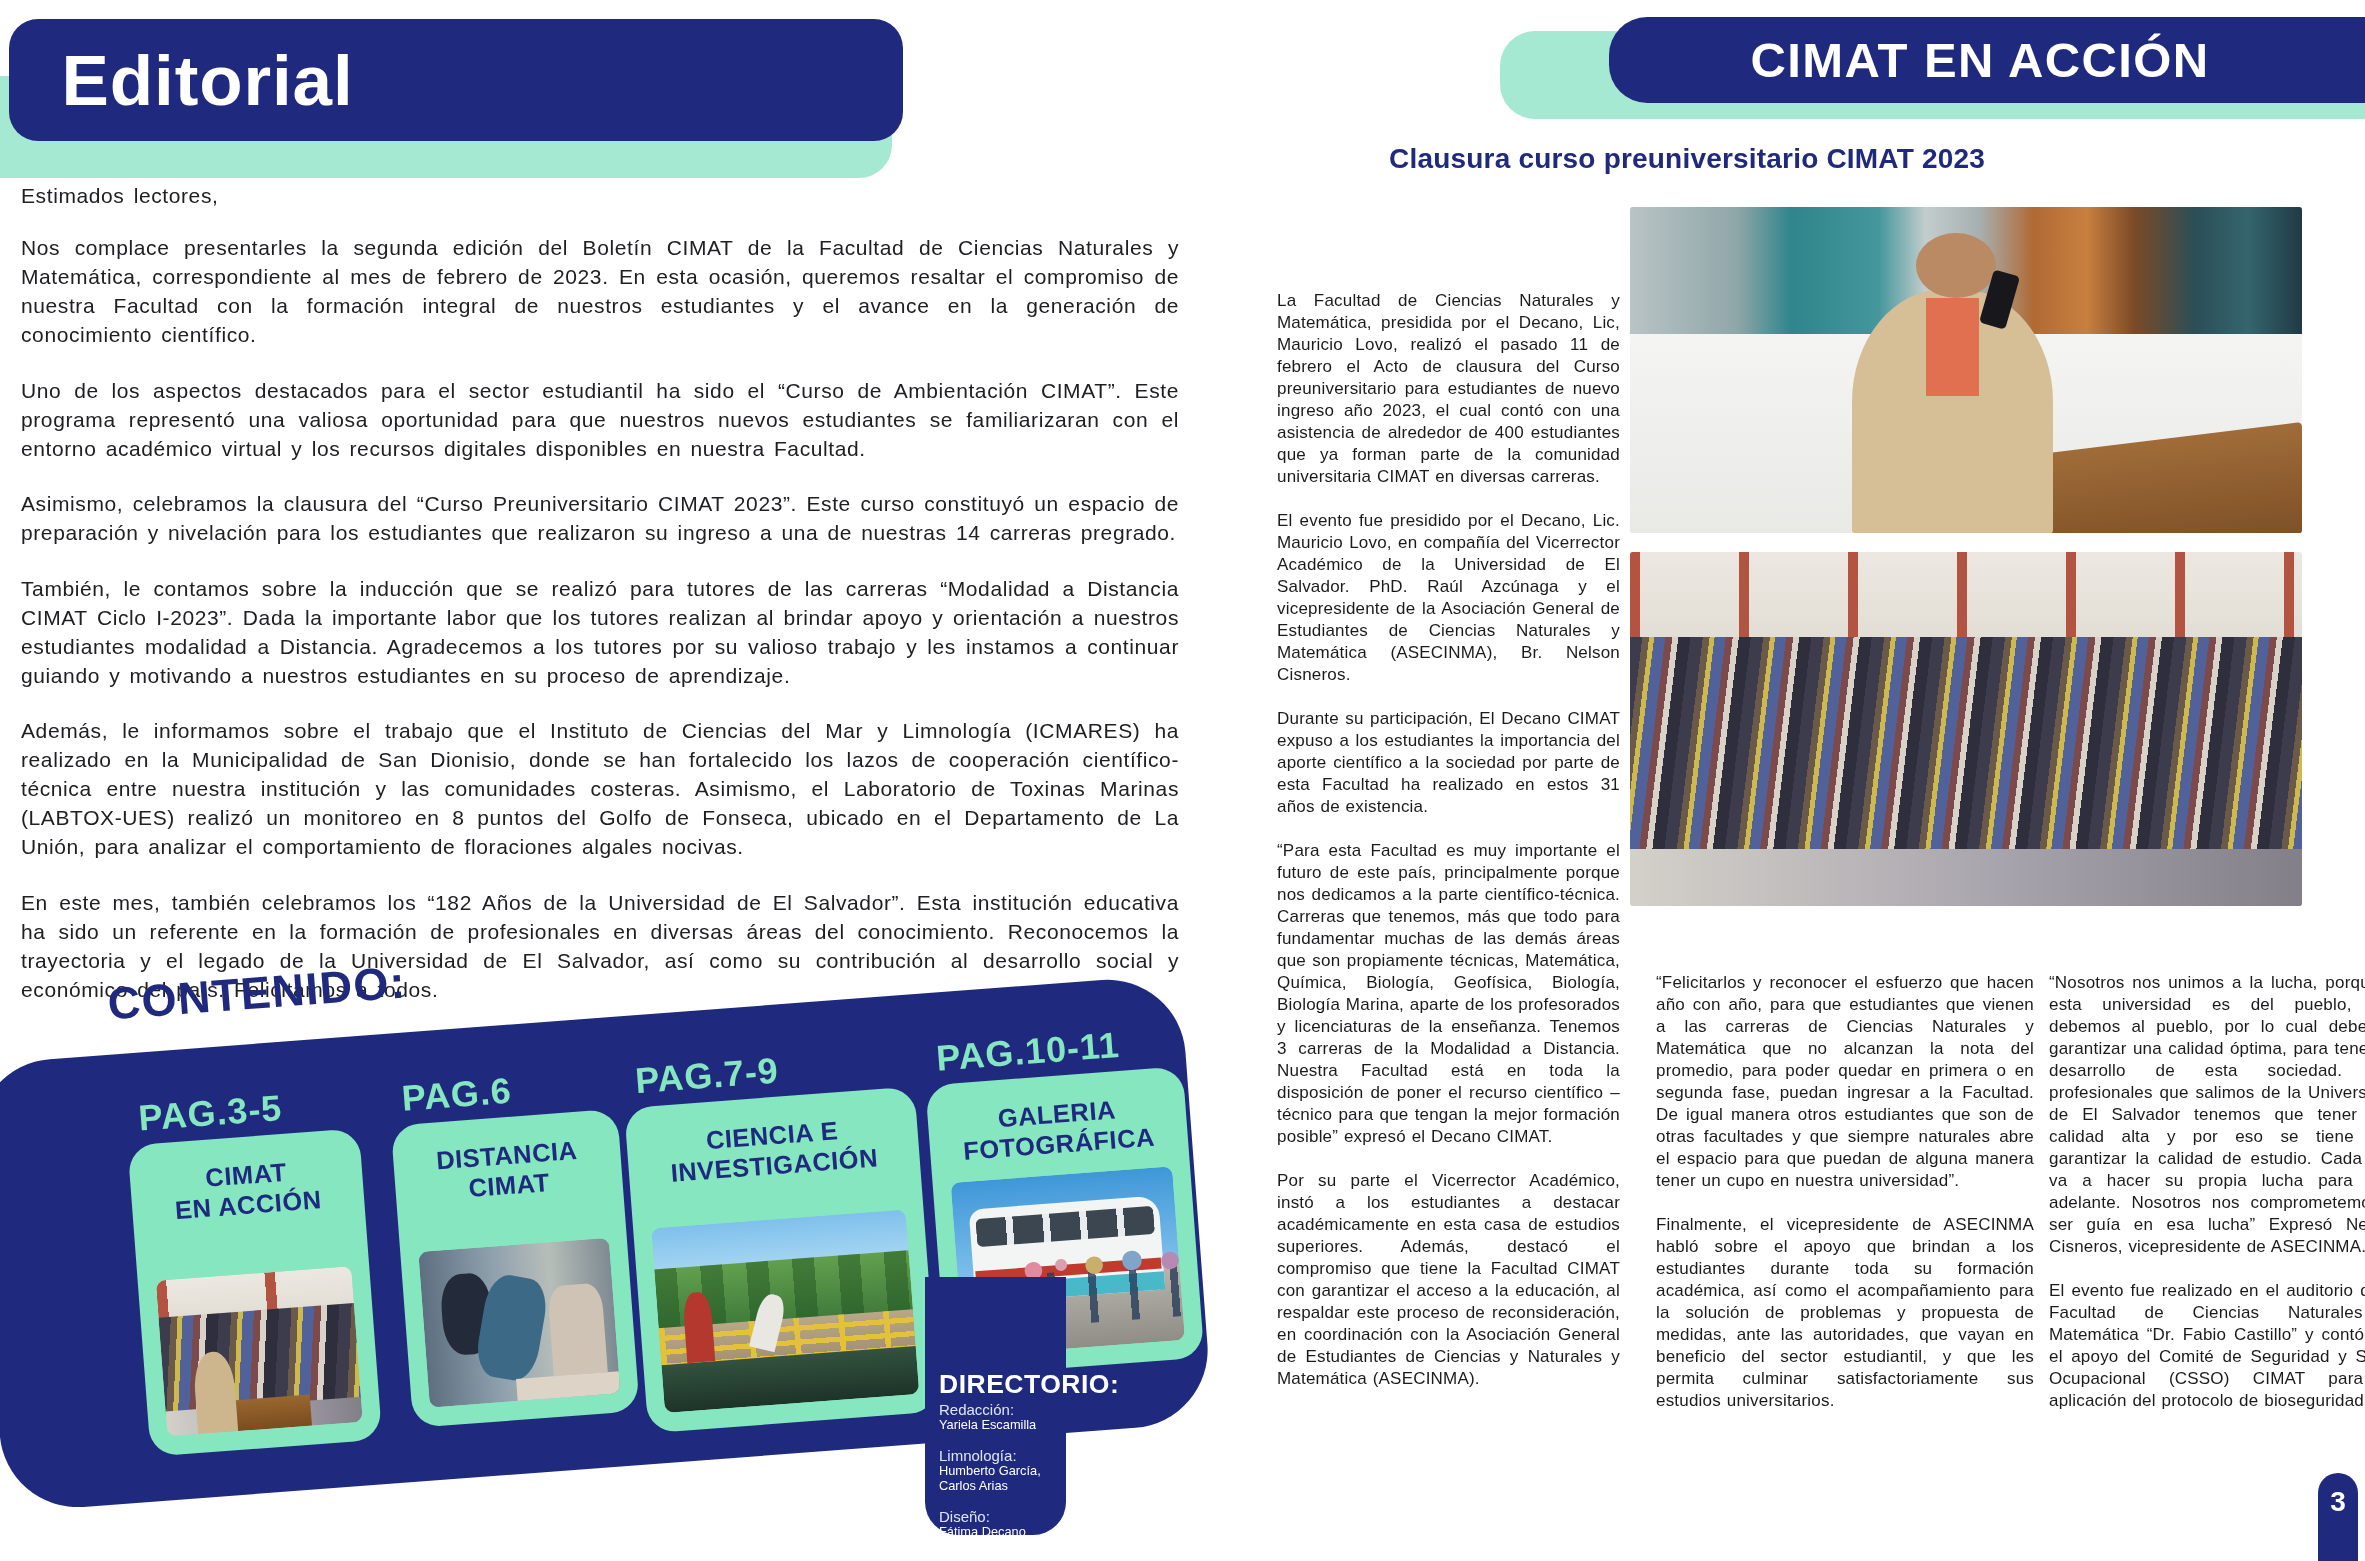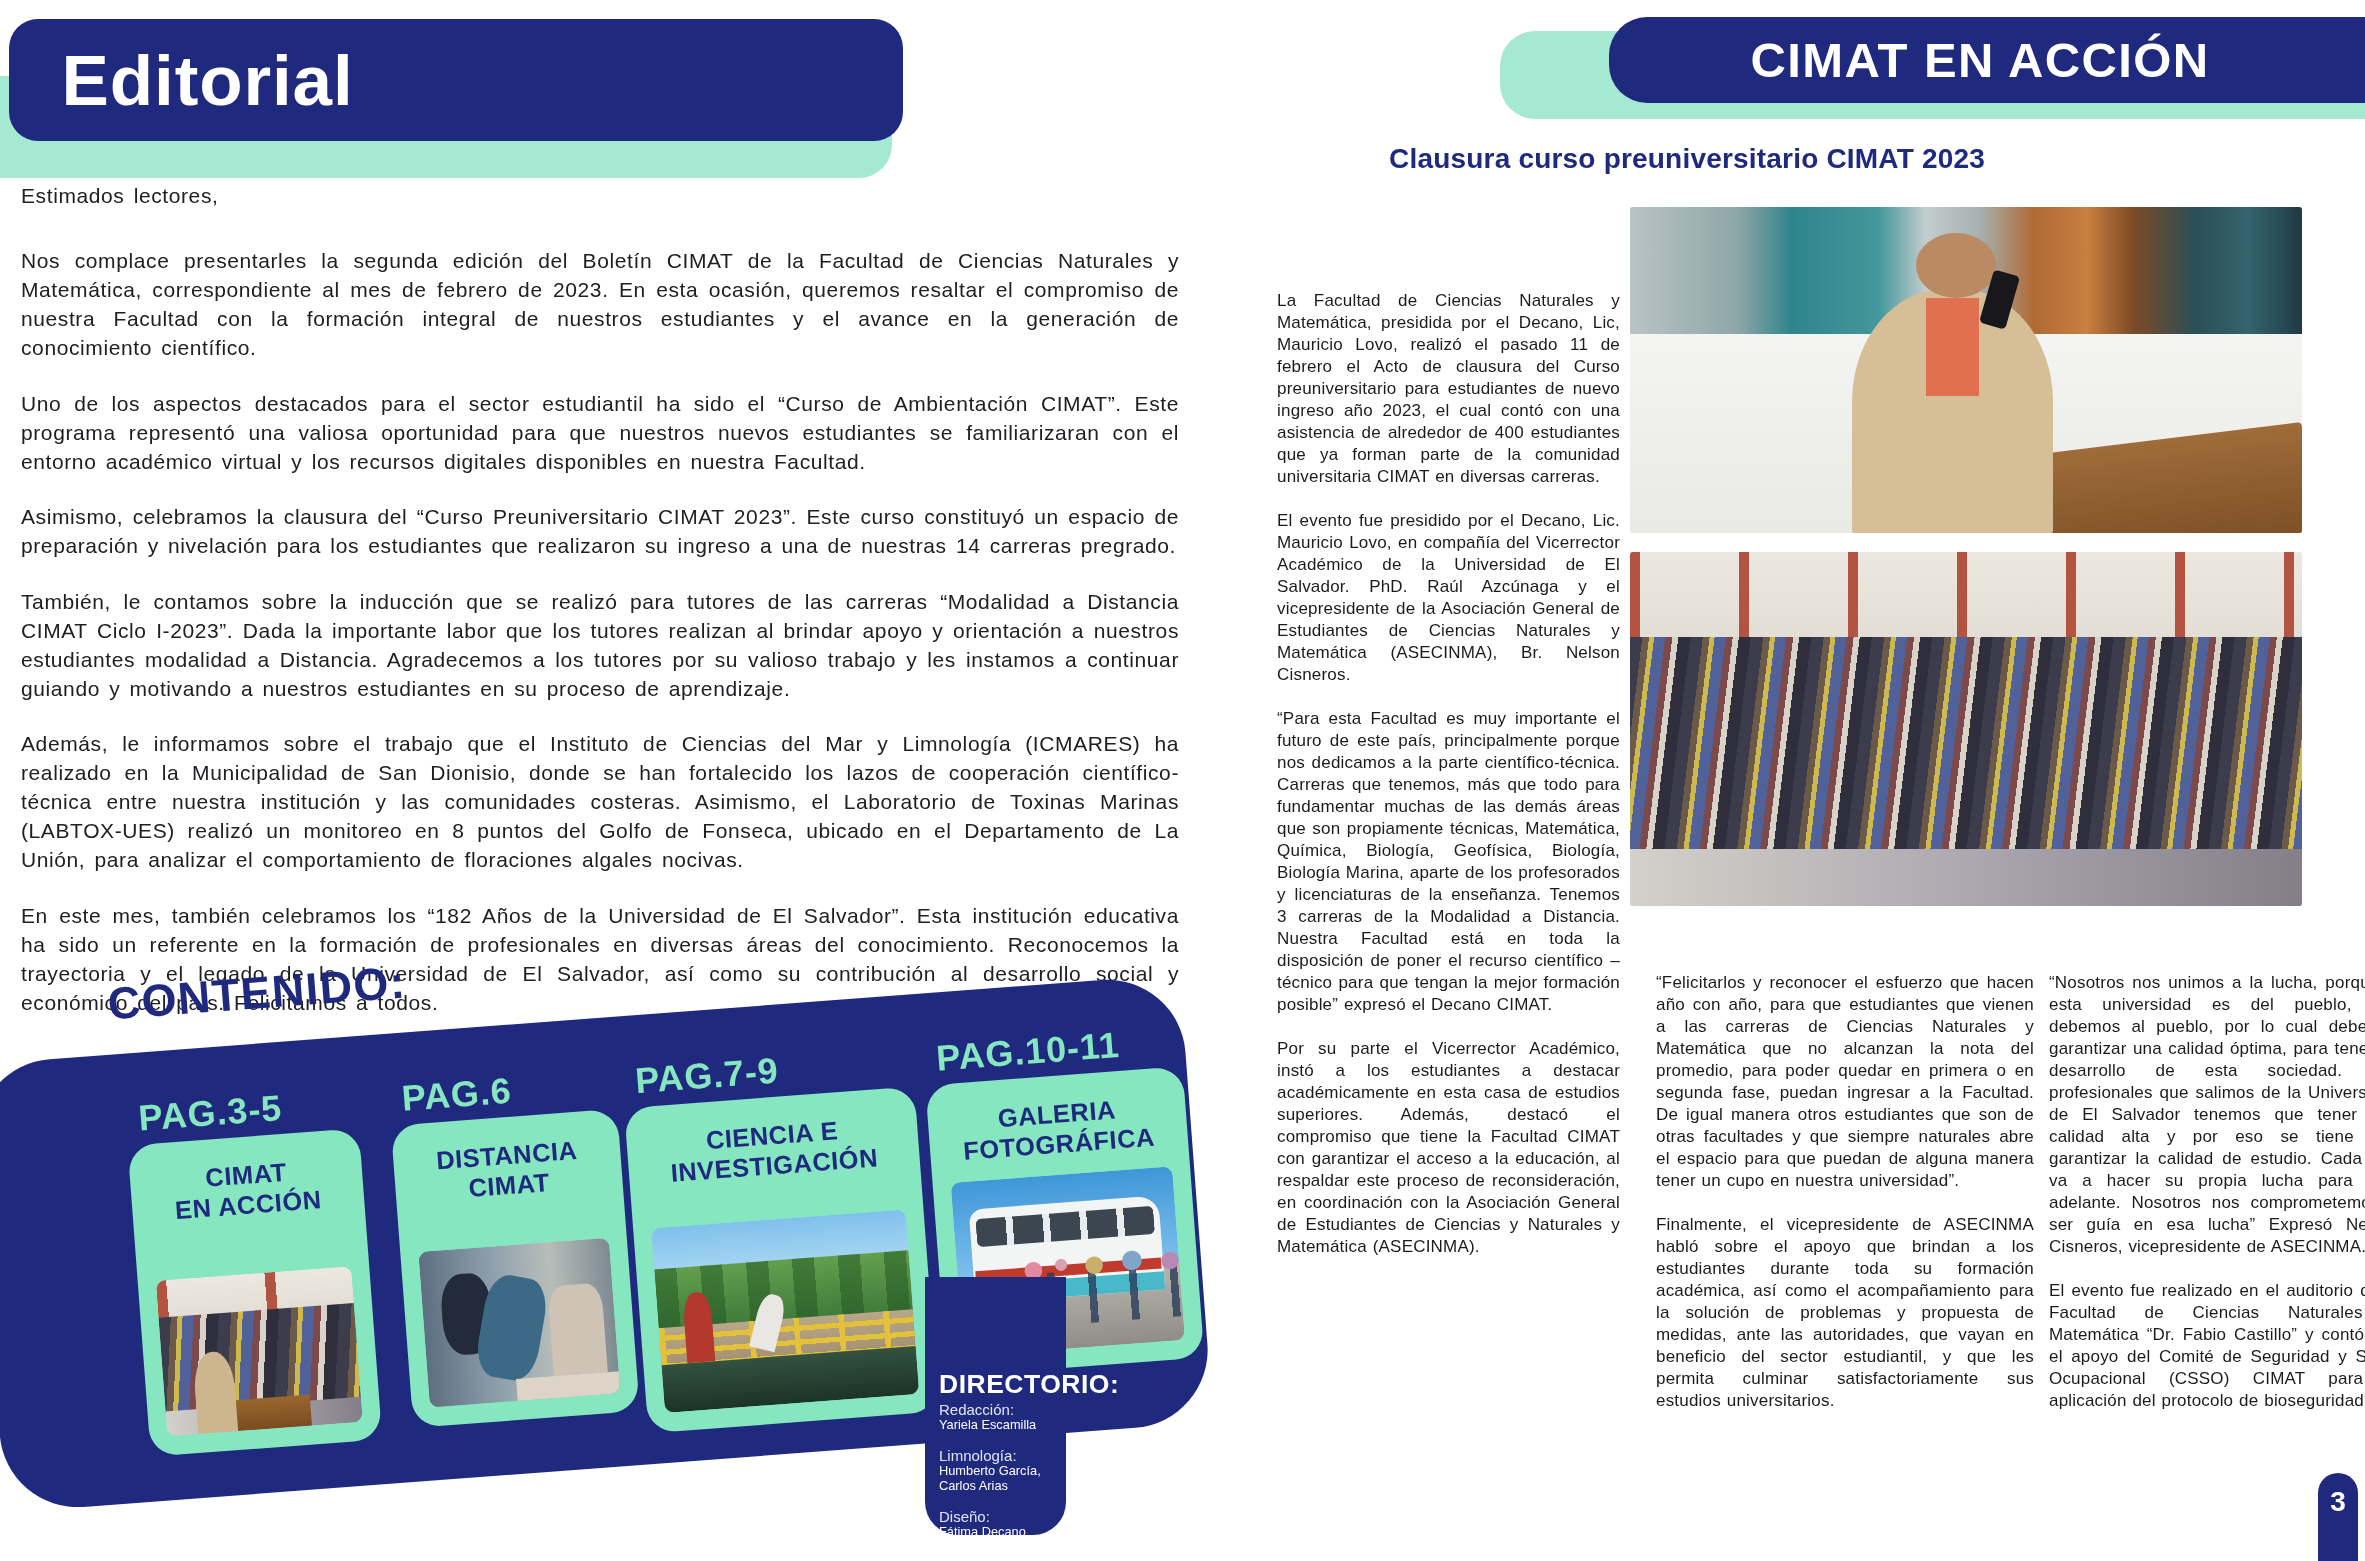--- a/index.html
+++ b/index.html
@@ -9,21 +9,21 @@
   
   .ed-teal { position:absolute; left:0; top:76px; width:892px; height:102px;
              background:#A6E9D2; border-radius:0 33px 33px 0; }
   .ed-blue { position:absolute; left:8.5px; top:19px; width:894px; height:122px;
              background:#1F2A7E; border-radius:29px; display:flex; align-items:center; }
   .ed-title { color:#fff; font-size:71px; font-weight:700; letter-spacing:0.9px; padding-left:53px; }
 
   .ed-body { position:absolute; left:21px; top:181px; width:1158px; color:#202024; }
   .ed-body p { font-size:21px; line-height:29px; text-align:justify; letter-spacing:0.6px;
                word-spacing:2.8px; margin-bottom:26.5px; }
-  .ed-body p:first-child { margin-bottom:36px; }
+  .ed-body p:first-child { margin-bottom:23px; }
 
   
   .contents-rot { position:absolute; left:-28px; top:1065px; width:1211px; height:454px;
                   transform:rotate(-4.3deg); transform-origin:0 0; }
   .blob { position:absolute; left:0; top:0; width:1211px; height:449px;
           background:#1F2A7E; border-radius:78px; }
   .contents-heading { position:absolute; left:140px; top:-76px; color:#1F2A7E;
           font-size:45px; font-weight:700; letter-spacing:1.4px; white-space:nowrap; }
 
   .card { position:absolute; }
@@ -281,20 +281,21 @@
       <div class="scene sc-aud">
           <i class="wall"></i>
           <i class="crowd"></i>
           <i class="floor"></i>
         </div>
     </div>
 
     <div class="rcol col1">
       <p>La Facultad de Ciencias Naturales y Matemática, presidida por el Decano, Lic, Mauricio Lovo, realizó el pasado 11 de febrero el Acto de clausura del Curso preuniversitario para estudiantes de nuevo ingreso año 2023, el cual contó con una asistencia de alrededor de 400 estudiantes que ya forman parte de la comunidad universitaria CIMAT en diversas carreras.</p>
       <p>El evento fue presidido por el Decano, Lic. Mauricio Lovo, en compañía del Vicerrector Académico de la Universidad de El Salvador. PhD. Raúl Azcúnaga y el vicepresidente de la Asociación General de Estudiantes de Ciencias Naturales y Matemática (ASECINMA), Br. Nelson Cisneros.</p>
+      <p>Durante su participación, El Decano CIMAT expuso a los estudiantes la importancia del aporte científico a la sociedad por parte de esta Facultad ha realizado en estos 31 años de existencia.</p>
       <p>“Para esta Facultad es muy importante el futuro de este país, principalmente porque nos dedicamos a la parte científico-técnica. Carreras que tenemos, más que todo para fundamentar muchas de las demás áreas que son propiamente técnicas, Matemática, Química, Biología, Geofísica, Biología, Biología Marina, aparte de los profesorados y licenciaturas de la enseñanza. Tenemos 3 carreras de la Modalidad a Distancia. Nuestra Facultad está en toda la disposición de poner el recurso científico – técnico para que tengan la mejor formación posible” expresó el Decano CIMAT.</p>
       <p>Por su parte el Vicerrector Académico, instó a los estudiantes a destacar académicamente en esta casa de estudios superiores. Además, destacó el compromiso que tiene la Facultad CIMAT con garantizar el acceso a la educación, al respaldar este proceso de reconsideración, en coordinación con la Asociación General de Estudiantes de Ciencias y Naturales y Matemática (ASECINMA).</p>
     </div>
 
     <div class="rcol col2">
       <p>“Felicitarlos y reconocer el esfuerzo que hacen año con año, para que estudiantes que vienen a las carreras de Ciencias Naturales y Matemática que no alcanzan la nota del promedio, para poder quedar en primera o en segunda fase, puedan ingresar a la Facultad. De igual manera otros estudiantes que son de otras facultades y que siempre naturales abre el espacio para que puedan de alguna manera tener un cupo en nuestra universidad”.</p>
       <p>Finalmente, el vicepresidente de ASECINMA habló sobre el apoyo que brindan a los estudiantes durante toda su formación académica, así como el acompañamiento para la solución de problemas y propuesta de medidas, ante las autoridades, que vayan en beneficio del sector estudiantil, y que les permita culminar satisfactoriamente sus estudios universitarios.</p>
     </div>
 
     <div class="rcol col3">

